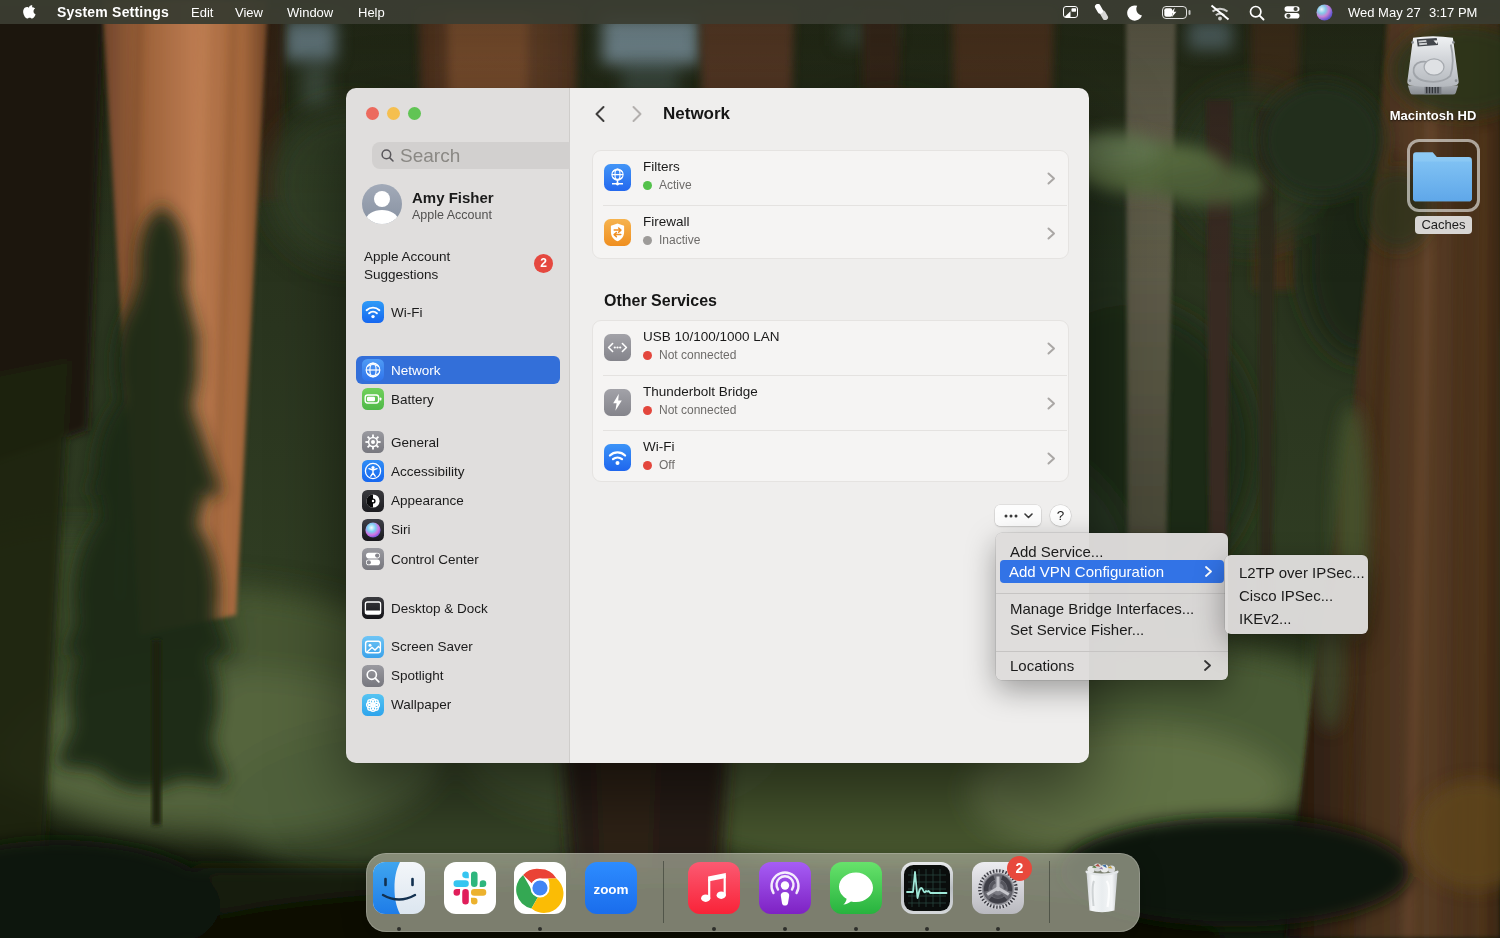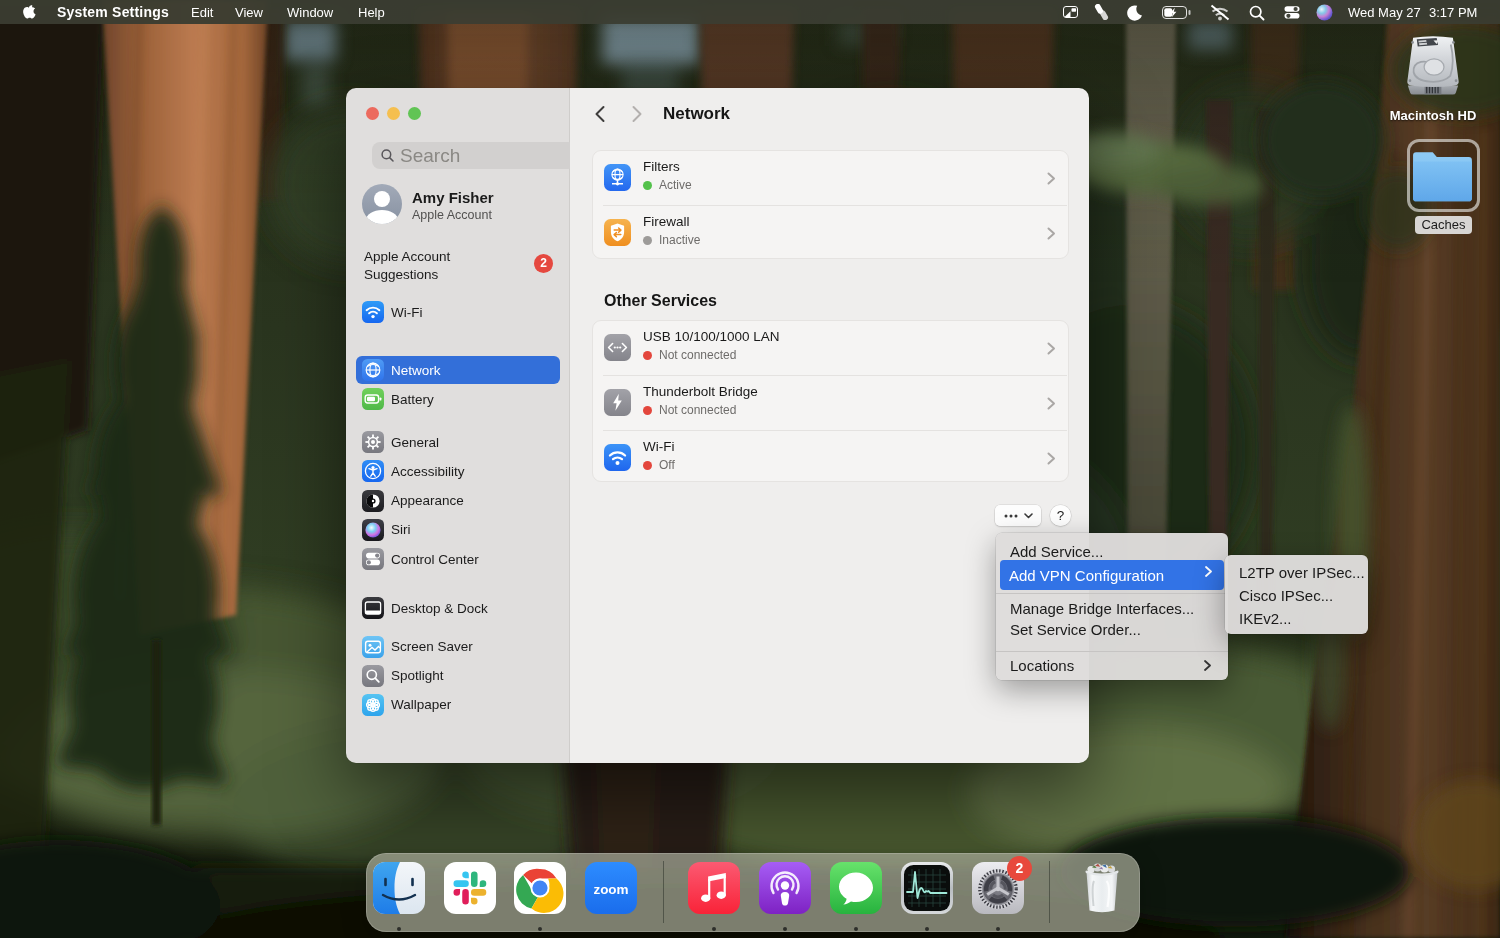--- a/index.html
+++ b/index.html
@@ -499,28 +499,28 @@
       <svg width="9" height="6" viewBox="0 0 9 6" style="margin-left:6px">
           <path d="M1 1 L4.5 4.5 L8 1" fill="none" stroke="#3a3a3a" stroke-width="1.6" stroke-linecap="round" stroke-linejoin="round"></path>
         </svg>
     </div>
     <div class="abs" style="left:480px; top:417px; width:21px; height:21px; background:rgba(255,255,255,0.9); border-radius:50%; box-shadow:0 0 0 0.5px rgba(0,0,0,0.12), 0 1px 2px rgba(0,0,0,0.12); text-align:center; line-height:21px; font-size:13.5px; color:#222">?</div>
   </div>
 </div>
 <div id="menus">
   <div class="menu" style="left:996px; top:533px; width:232px; height:147px">
     <div class="mrow" style="position:absolute; left:5px; right:5px; top:6.5px">Add Service...</div>
-    <div class="mrow hl" style="position:absolute; left:4px; right:4px; top:27px; height:30px">Add VPN Configuration
+    <div class="mrow hl" style="position:absolute; left:4px; right:4px; top:27px; height:23px">Add VPN Configuration
       <svg style="position:absolute; right:12px; top:6px" width="7" height="11" viewBox="0 0 7 11">
           <path d="M1 1 L6 5.5 L1 10" fill="none" stroke="#fff" stroke-width="1.8" stroke-linecap="round" stroke-linejoin="round"></path>
         </svg>
     </div>
     <div class="msep" style="position:absolute; left:0; right:0; top:55.5px"></div>
     <div class="mrow" style="position:absolute; left:5px; right:5px; top:63.5px">Manage Bridge Interfaces...</div>
-    <div class="mrow" style="position:absolute; left:5px; right:5px; top:85px">Set Service Order...</div>
+    <div class="mrow" style="position:absolute; left:5px; right:5px; top:85px">Set Service Fisher...</div>
     <div class="msep" style="position:absolute; left:0; right:0; top:114px"></div>
     <div class="mrow" style="position:absolute; left:5px; right:5px; top:121px">Locations
       <svg style="position:absolute; right:12px; top:6px" width="7" height="11" viewBox="0 0 7 11">
           <path d="M1 1 L6 5.5 L1 10" fill="none" stroke="#333" stroke-width="1.8" stroke-linecap="round" stroke-linejoin="round"></path>
         </svg>
     </div>
   </div>
   <div class="menu" style="left:1225px; top:555px; width:143px; height:79px">
     <div class="mrow" style="position:absolute; left:5px; right:5px; top:6px">L2TP over IPSec...</div>
     <div class="mrow" style="position:absolute; left:5px; right:5px; top:29px">Cisco IPSec...</div>

